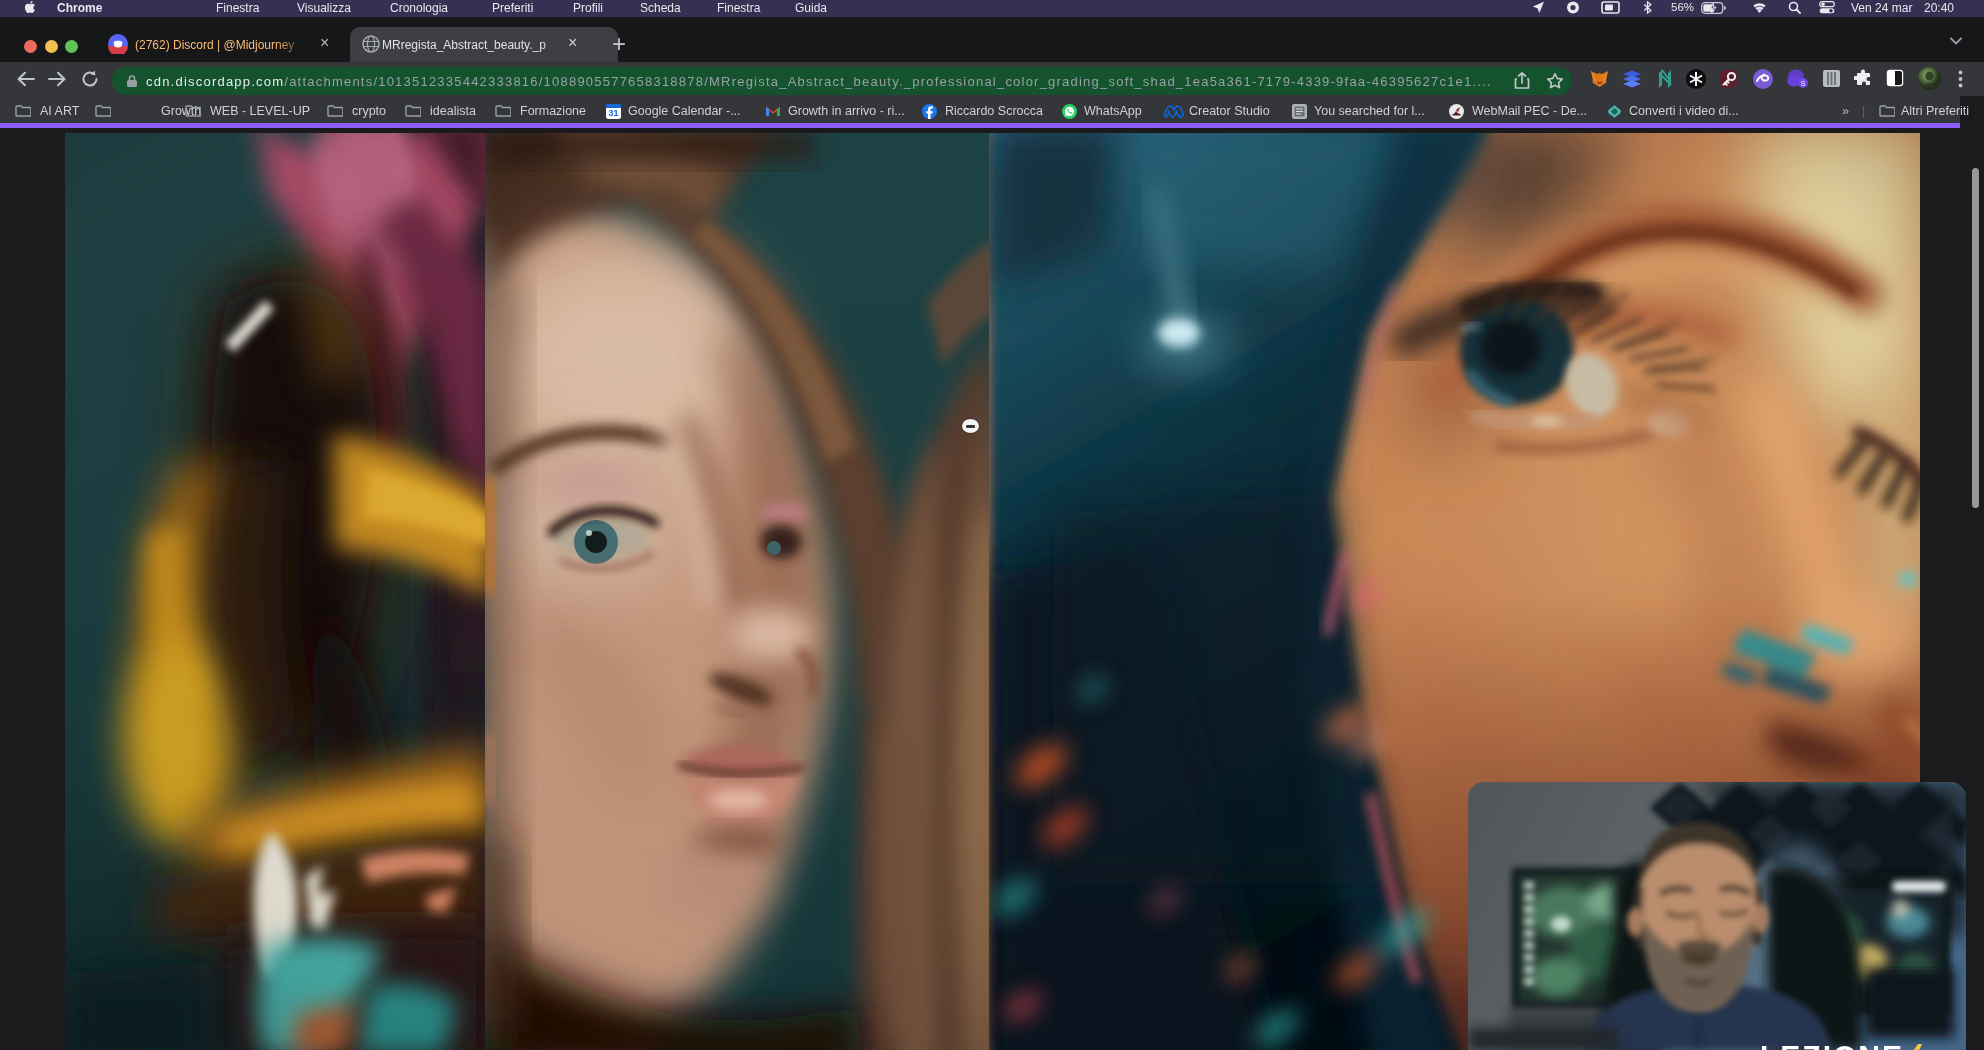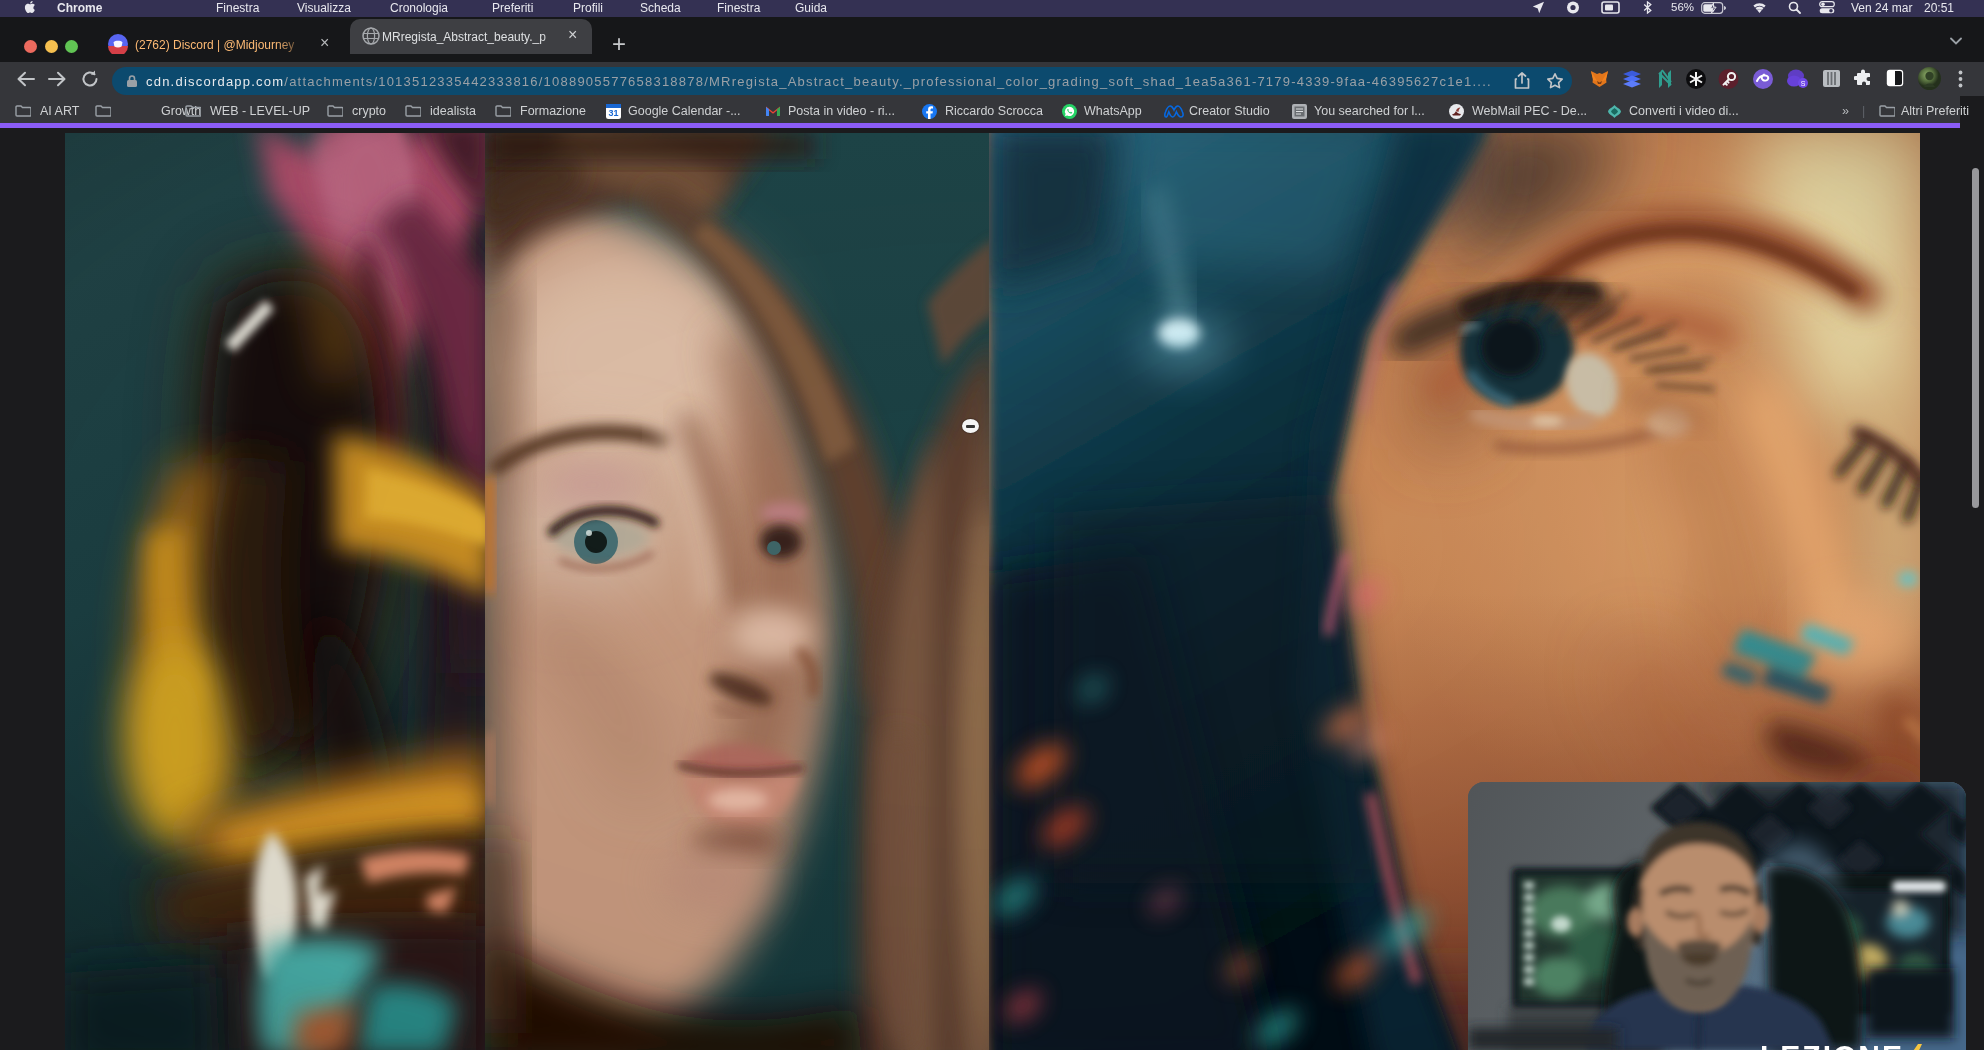--- a/index.html
+++ b/index.html
@@ -7,27 +7,27 @@
     font-family:"Liberation Sans", sans-serif; }
   .abs { position:absolute; }
   
   #menubar { position:absolute; left:0; top:0; width:1984px; height:17px;
     background:#343153; color:#e8e8ee; font-size:12px;padding-left:38px; }
   #menubar span { position:absolute; top:1px; white-space:nowrap; }
   
   #tabbar { position:absolute; left:0; top:17px; width:1984px; height:45px; background:#161719; }
   .light { position:absolute; top:23px; width:13px; height:13px; border-radius:50%; }
   .tab-title { position:absolute; font-size:12px; white-space:nowrap; overflow:hidden; }
-  #activetab { position:absolute; left:350px; top:2px; width:242px; height:35px;
+  #activetab { position:absolute; left:350px; top:10px; width:268px; height:35px;
     background:#3e3f43; border-radius:10px 10px 0 0; }
   .tabx { position:absolute; font-size:13px; color:#b6b8ba; }
   
   #toolbar { position:absolute; left:0; top:62px; width:1984px; height:34px; background:#35363a; }
   #urlpill { position:absolute; left:112px; top:4.5px; width:1460px; height:28px;
-    background:#0c4a6e; border-radius:14px; }
+    background:#14532d; border-radius:14px; }
   #urltext { position:absolute; left:34px; top:7px; font-size:13px; letter-spacing:1.22px; color:#9aa0a6;
     white-space:nowrap; overflow:hidden; width:1356px; }
   
   #bookmarks { position:absolute; left:0; top:96px; width:1960px; height:32px;
     background:#35363a; border-bottom:5px solid #8b5cf6; }
   .bm { position:absolute; top:8px; font-size:12.5px; color:#cfd1d3; white-space:nowrap; }
   .fold { position:absolute; top:9px; width:16px; height:12px; }
   
   #content { position:absolute; left:0; top:128px; width:1984px; height:922px;
     background:#1b1b1d; }
@@ -86,21 +86,21 @@
         <circle cx="5.5" cy="5.5" r="4" fill="none" stroke="#e8e8ee" stroke-width="1.6"></circle>
         <path d="M8.5 8.5 12 12" stroke="#e8e8ee" stroke-width="1.8" stroke-linecap="round"></path>
       </svg></span>
   <span style="left:1819px;top:1px;"><svg width="16" height="13" viewBox="0 0 16 13">
         <rect x="0.7" y="0.7" width="14.6" height="5" rx="2.5" fill="none" stroke="#e8e8ee" stroke-width="1.2"></rect>
         <circle cx="4" cy="3.2" r="1.8" fill="#e8e8ee"></circle>
         <rect x="0.7" y="7.3" width="14.6" height="5" rx="2.5" fill="#e8e8ee"></rect>
         <circle cx="12" cy="9.8" r="1.8" fill="#343153"></circle>
       </svg></span>
   <span style="left:1851px;">Ven 24 mar</span>
-  <span style="left:1924px;">20:51</span>
+  <span style="left:1924px;">20:40</span>
 </div>
 <div id="tabbar">
   <div class="light" style="left:24px;background:#ec6a5e;"></div>
   <div class="light" style="left:44.5px;background:#f5bf4f;"></div>
   <div class="light" style="left:65px;background:#61c454;"></div>
   <svg style="position:absolute;left:108px;top:17px;" width="20" height="20" viewBox="0 0 20 20">
     <circle cx="10" cy="10" r="10" fill="#5865f2"></circle>
       <path d="M0 12a10 10 0 0 0 20 0z" fill="#d43f47"></path>
     <path d="M5.5 8.2c1.2-.9 2.7-1.4 4.5-1.4s3.3.5 4.5 1.4l-.9 4.2c-1 .7-2.2 1.1-3.6 1.1s-2.6-.4-3.6-1.1z" fill="#fff" opacity=".95"></path>
   </svg>
@@ -239,21 +239,21 @@
       <rect width="15" height="15" rx="2.5" fill="#fff"></rect>
       <rect x="0" y="0" width="15" height="4" fill="#1967d2"></rect>
       <text x="7.5" y="12" font-size="9" font-weight="bold" fill="#1967d2" text-anchor="middle" font-family="Liberation Sans">31</text>
     </svg>
     <span class="bm" style="left:628px;">Google Calendar -...</span>
   <svg class="abs" style="left:765px;top:9px;" width="16" height="12" viewBox="0 0 16 12">
       <path d="M1 11V1.5L8 7l7-5.5V11h-3V5.5L8 8.8 4 5.5V11z" fill="#ea4335"></path>
       <path d="M1 2l3 2.3V11H1.8A.8.8 0 0 1 1 10.2z" fill="#4285f4"></path>
       <path d="M12 4.3 15 2v8.2a.8.8 0 0 1-.8.8H12z" fill="#34a853"></path>
     </svg>
-    <span class="bm" style="left:788px;">Posta in video - ri...</span>
+    <span class="bm" style="left:788px;">Growth in arrivo - ri...</span>
   <svg class="abs" style="left:922px;top:8px;" width="15" height="15" viewBox="0 0 15 15">
       <circle cx="7.5" cy="7.5" r="7.5" fill="#1877f2"></circle>
       <path d="M8.5 15V9.5h2l.4-2.3H8.5V5.8c0-.7.3-1.3 1.3-1.3h1.2V2.5S10 2.3 9.1 2.3c-1.9 0-3 1.1-3 3v1.9H4.2v2.3H6V15z" fill="#fff"></path>
     </svg>
     <span class="bm" style="left:945px;">Riccardo Scrocca</span>
   <svg class="abs" style="left:1062px;top:8px;" width="15" height="15" viewBox="0 0 15 15">
       <circle cx="7.5" cy="7.5" r="7.5" fill="#25d366"></circle>
       <path d="M7.5 2.8a4.6 4.6 0 0 0-3.9 7l-.6 2.2 2.3-.6a4.6 4.6 0 1 0 2.2-8.6z" fill="#fff"></path>
       <path d="M5.7 5c.5-.1.6 0 .8.5s.3.6.1.9c-.1.2-.3.4-.1.7.3.4.9 1 1.5 1.2.3.1.4 0 .6-.2.2-.3.4-.4.7-.2.4.1.9.4 1 .6 0 .3-.1.8-.5 1-.5.2-1.5.1-2.7-.8C6 7.8 5.3 6.8 5.2 6.1c0-.5.2-1 .5-1.1z" fill="#25d366"></path>
     </svg>

